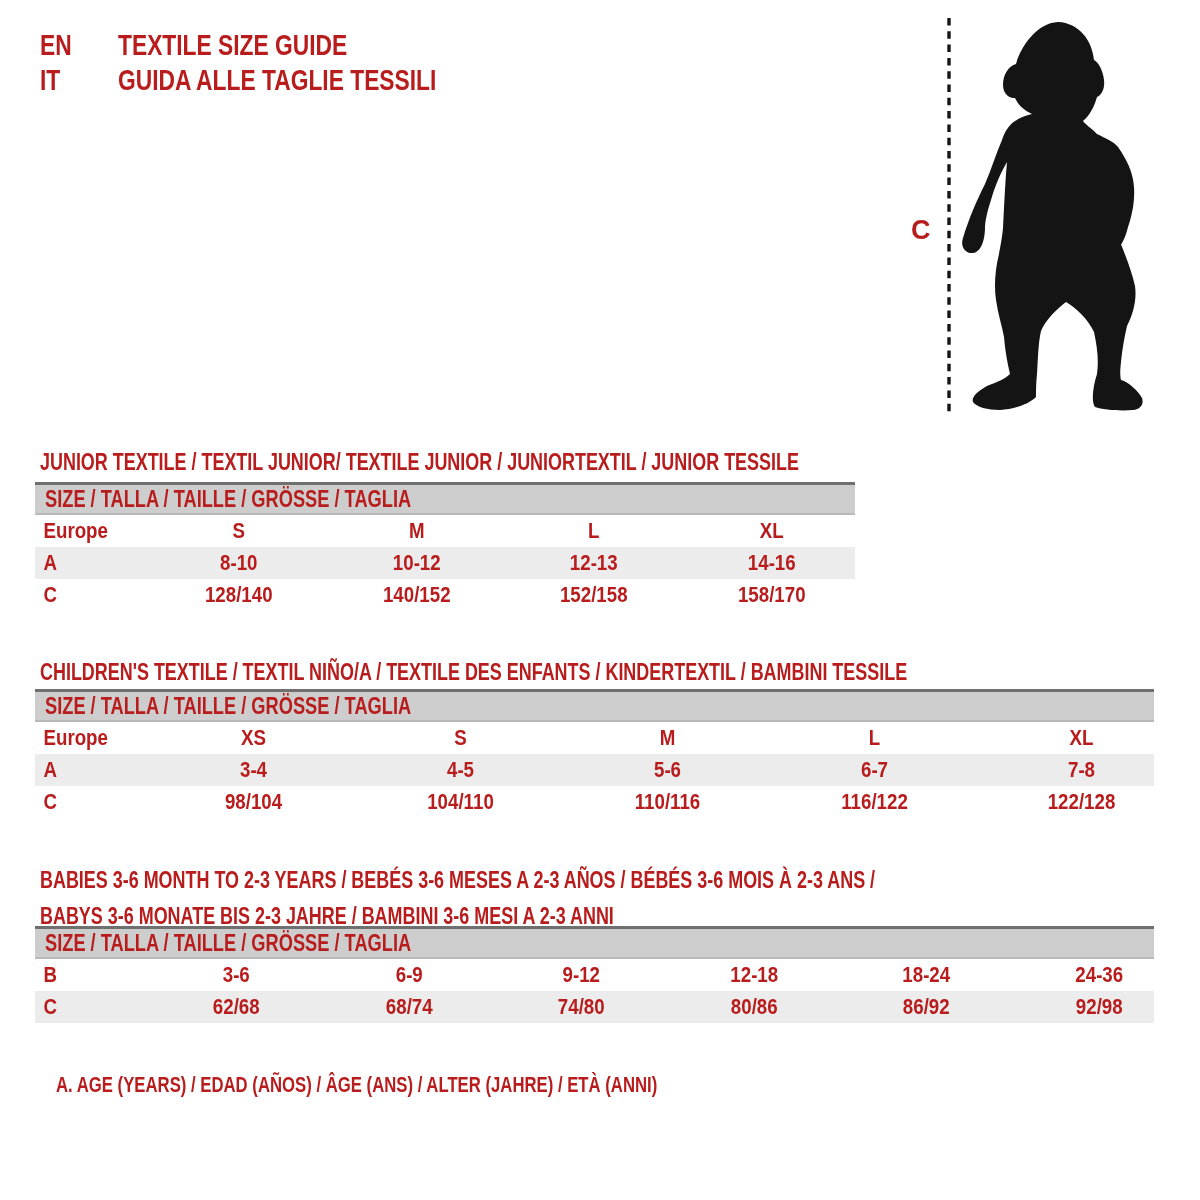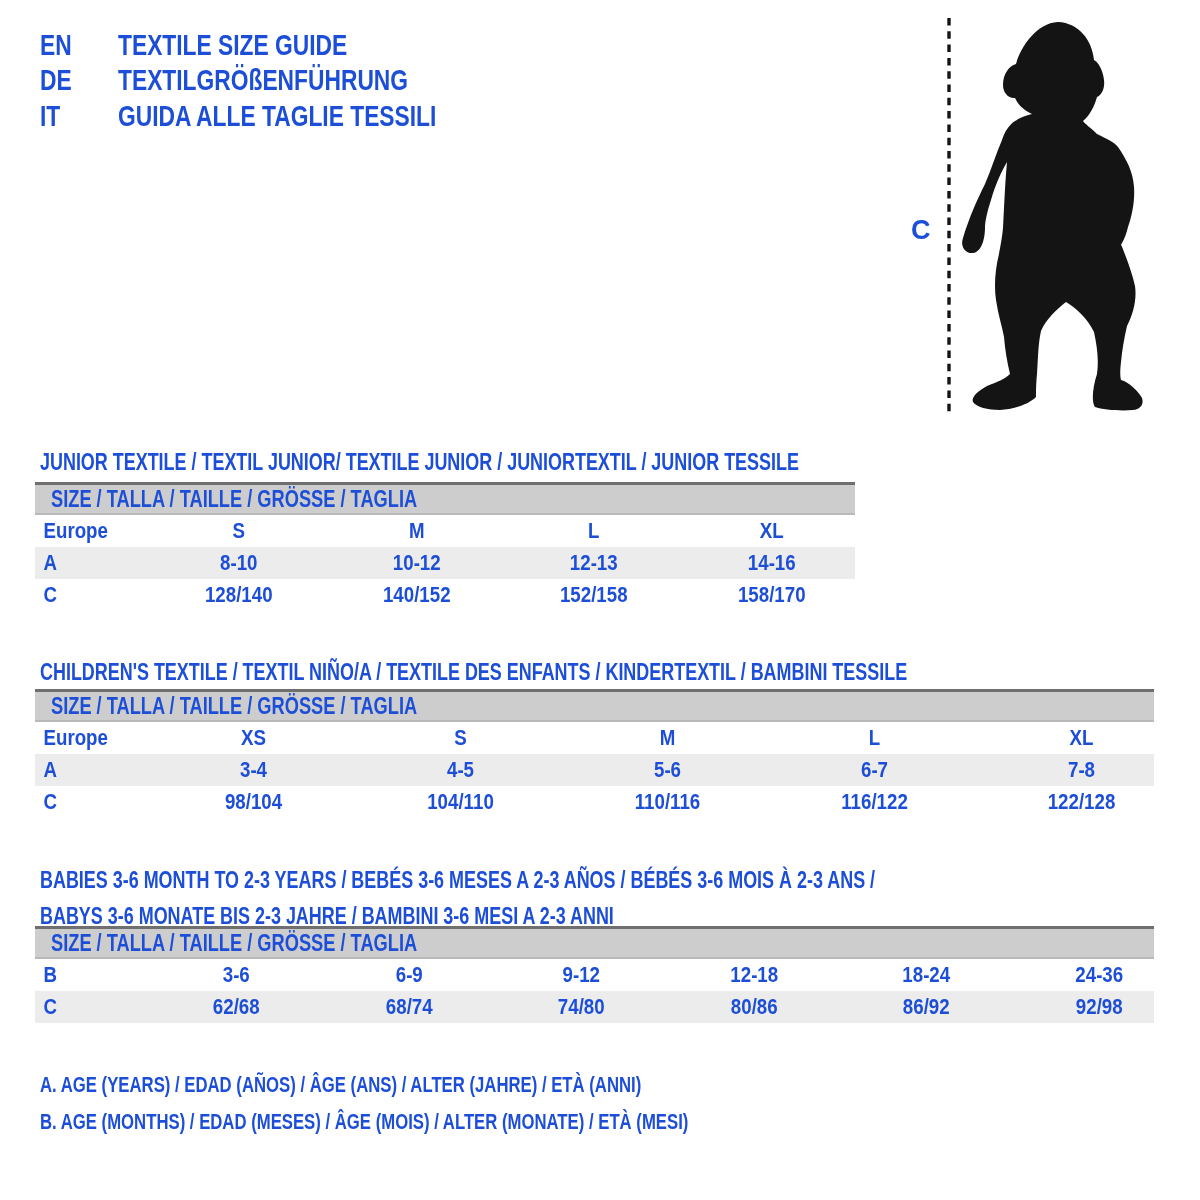--- a/index.html
+++ b/index.html
@@ -1,18 +1,18 @@
 <!DOCTYPE html>
 <html><head>
 <meta charset="utf-8">
 <style>
   html,body{margin:0;padding:0;background:#ffffff;}
   .canvas{
     position:relative;width:1154px;height:1200px;background:#ffffff;
-    font-family:"Liberation Sans",sans-serif;font-weight:bold;color:#1d4ed8;
+    font-family:"Liberation Sans",sans-serif;font-weight:bold;color:#b91c1c;
     overflow:hidden;
   }
   .cond{display:inline-block;transform:scaleX(0.76);transform-origin:0 50%;white-space:nowrap;}
 
   
   .lang-list{position:absolute;left:40px;top:27px;}
   .lang-row{display:flex;height:35.6px;align-items:center;}
   .lang-code{width:78px;font-size:30px;}
   .lang-title{font-size:30px;}
 
@@ -22,47 +22,43 @@
   .silhouette{position:absolute;left:945px;top:14px;}
 
   
   .sec-title{position:absolute;left:40px;font-size:23px;transform:scaleX(0.78);transform-origin:0 50%;white-space:nowrap;}
 
   
   .size-table{position:absolute;left:35px;}
   .thead{
     height:33px;box-sizing:border-box;background:#cdcdcd;
     border-top:3px solid #6f6f6f;border-bottom:2px solid #b9b9b9;
-    line-height:27px;padding-left:16px;font-size:24px;
+    line-height:27px;padding-left:10px;font-size:24px;
   }
   .trow{display:grid;height:32px;line-height:32px;font-size:22px;gap:10px;}
   .cols4{grid-template-columns:110px repeat(4,1fr);}
   .cols5{grid-template-columns:110px repeat(5,1fr);}
   .cols6{grid-template-columns:110px repeat(6,1fr);}
   .trow.shade{background:#ececec;}
   .cell{text-align:center;transform:scaleX(0.85);white-space:nowrap;}
   .cell.label{text-align:left;padding-left:10px;transform-origin:0 50%;}
 
   
   .legend{position:absolute;left:40px;top:1067px;}
-  .legend-row{height:36.5px;line-height:36.5px;font-size:22px;}
+  .legend-row{height:36.5px;line-height:36.5px;font-size:22px;margin-left:16px;}
 </style>
 </head>
 <body>
 
 <div class="canvas">
 
   <section class="lang-list">
     <div class="lang-row">
       <span class="lang-code cond">EN</span>
       <span class="lang-title cond">TEXTILE SIZE GUIDE</span>
-    </div>
-    <div class="lang-row">
-      <span class="lang-code cond">DE</span>
-      <span class="lang-title cond">TEXTILGRÖßENFÜHRUNG</span>
     </div>
     <div class="lang-row">
       <span class="lang-code cond">IT</span>
       <span class="lang-title cond">GUIDA ALLE TAGLIE TESSILI</span>
     </div>
   </section>
 
   <svg class="measure-line" width="6" height="402" viewBox="0 0 6 402">
     <line x1="3" y1="2" x2="3" y2="400" stroke="#141414" stroke-width="3.4" stroke-dasharray="7.5 5.8"></line>
   </svg>
@@ -201,18 +197,15 @@
       <span class="cell">80/86</span>
       <span class="cell">86/92</span>
       <span class="cell">92/98</span>
     </div>
   </div>
 
   <section class="legend">
     <div class="legend-row">
       <span class="cond">A. AGE (YEARS) / EDAD (AÑOS) / ÂGE (ANS) / ALTER (JAHRE) / ETÀ (ANNI)</span>
     </div>
-    <div class="legend-row">
-      <span class="cond">B. AGE (MONTHS) / EDAD (MESES) / ÂGE (MOIS) / ALTER (MONATE) / ETÀ (MESI)</span>
-    </div>
   </section>
 
 </div>
 
 </body></html>

